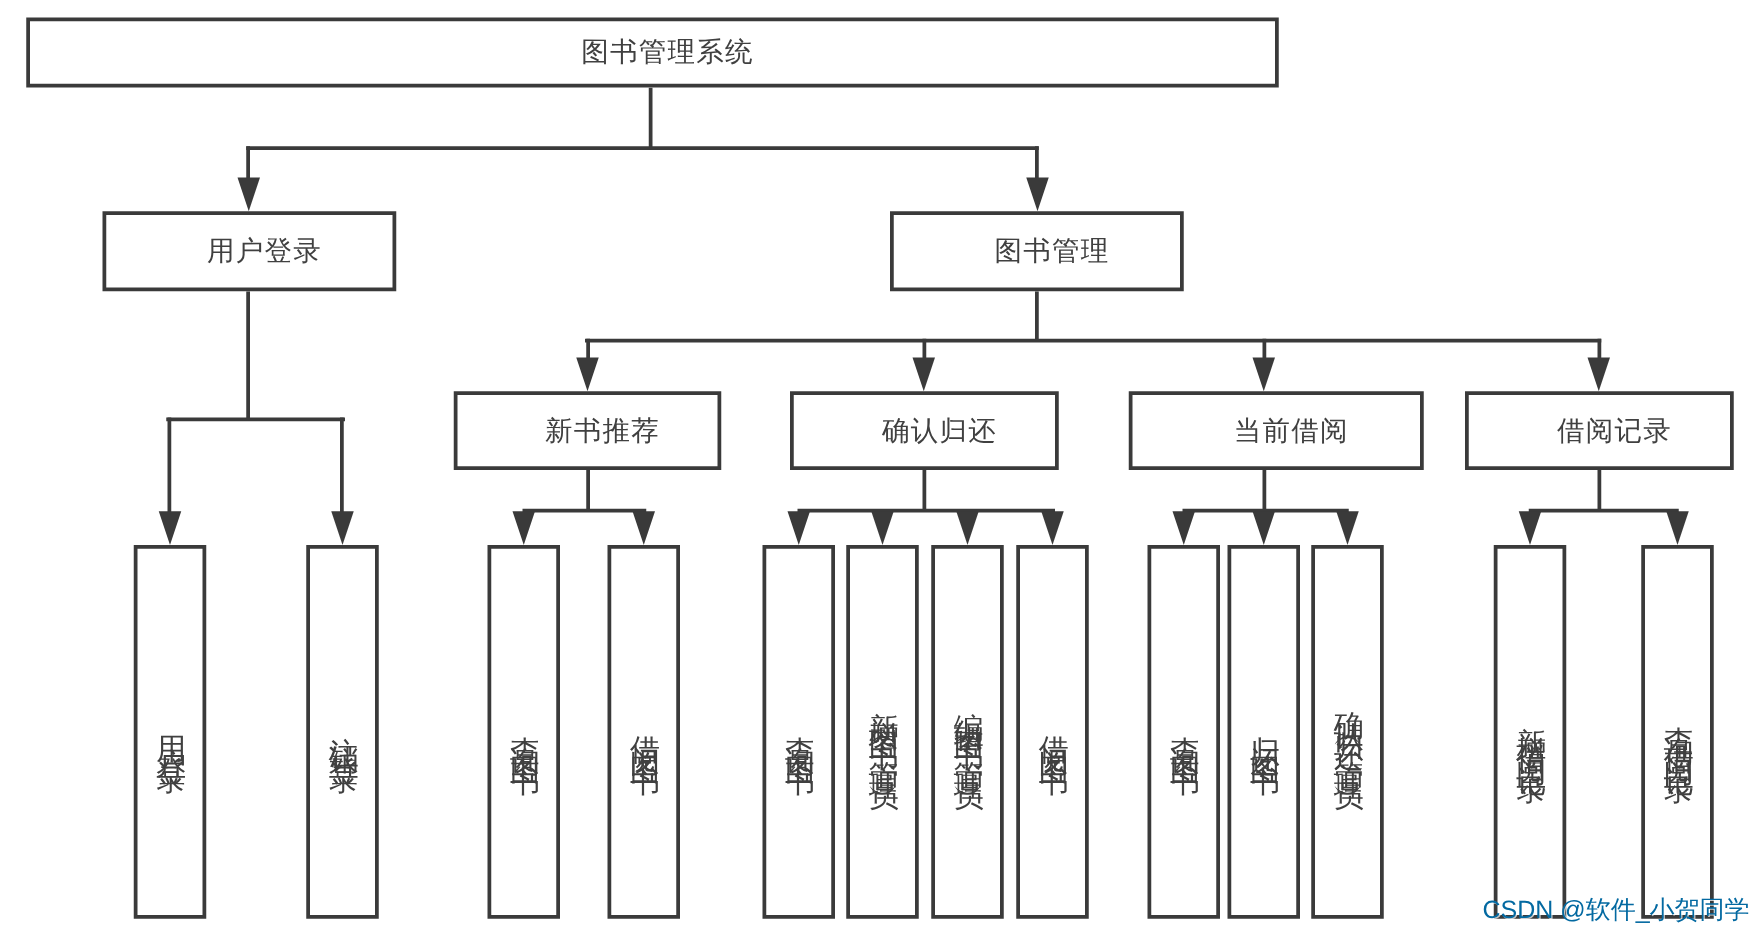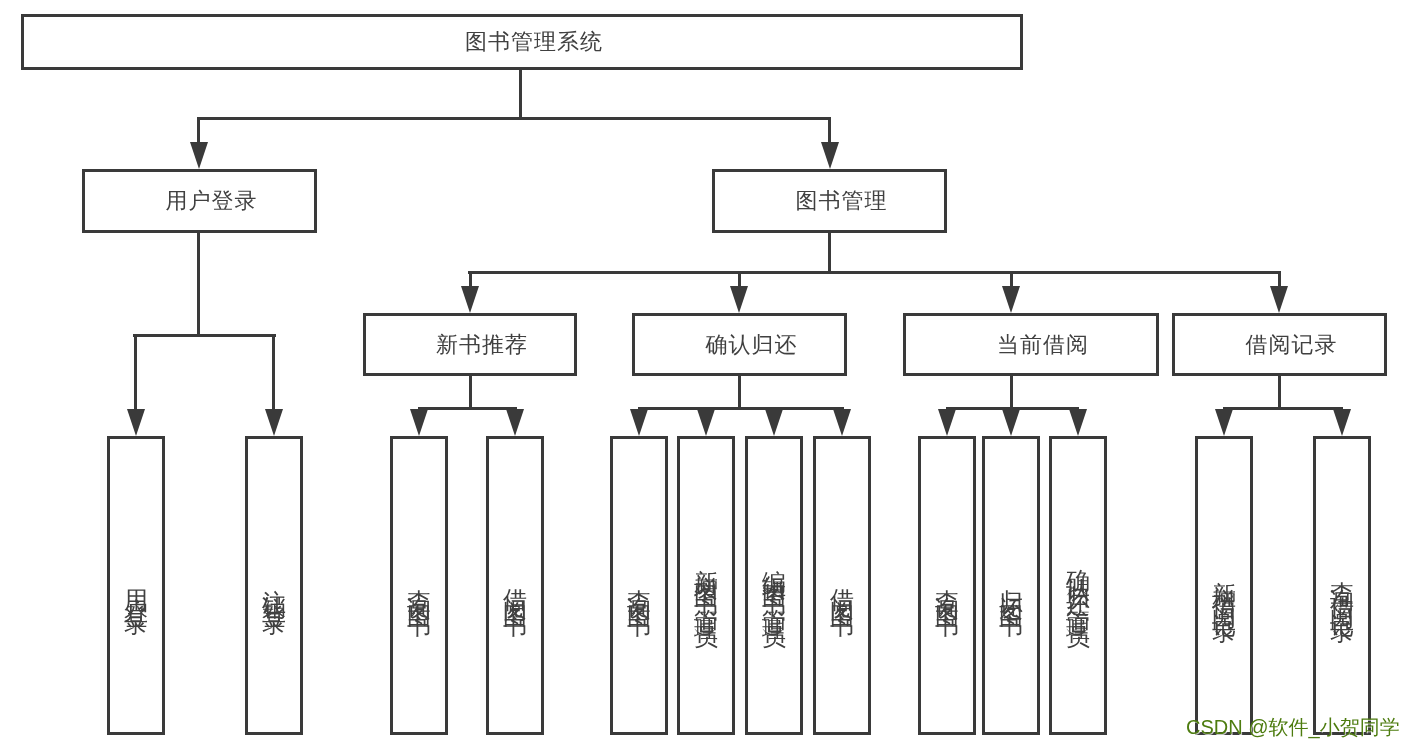--- a/index.html
+++ b/index.html
@@ -42,21 +42,21 @@
     width:0;height:0;
     border-left:9px solid transparent;
     border-right:9px solid transparent;
     border-top:27px solid var(--line);
     z-index:1;
   }
   .watermark{
     position:absolute;
     left:1186px;top:714px;
     font-size:20px;
-    color:#4d7c0f;
+    color:#0369a1;
     text-shadow:1px 1px 0 rgba(255,255,255,.7);
     white-space:nowrap;
     z-index:5;
   }
 </style>
 </head>
 <body>
 
 <div class="canvas">
 
@@ -111,21 +111,21 @@
   <div class="box box-h" style="left:21px;top:14px;width:1002px;height:56px">图书管理系统</div>
 
   <div class="box box-h" style="left:82px;top:169px;width:235px;height:64px">用户登录</div>
 
   <div class="box box-h" style="left:363px;top:313px;width:214px;height:63px">新书推荐</div>
 
   <div class="box box-h" style="left:712px;top:169px;width:235px;height:64px">图书管理</div>
 
   <div class="box box-h" style="left:632px;top:313px;width:215px;height:63px">确认归还</div>
 
-  <div class="box box-h" style="left:903px;top:313px;width:256px;height:63px">当前借阅</div>
+  <div class="box box-h" style="left:903px;top:313px;width:236px;height:63px">当前借阅</div>
 
   <div class="box box-h" style="left:1172px;top:313px;width:215px;height:63px">借阅记录</div>
 
   <div class="box box-v" style="left:107px;top:436px;width:58px;height:299px">用户登录</div>
   <div class="box box-v" style="left:245px;top:436px;width:58px;height:299px">注销登录</div>
 
   <div class="box box-v" style="left:390px;top:436px;width:58px;height:299px">查询图书</div>
   <div class="box box-v" style="left:486px;top:436px;width:58px;height:299px">借阅图书</div>
 
   <div class="box box-v" style="left:610px;top:436px;width:58px;height:299px">查询图书</div>

